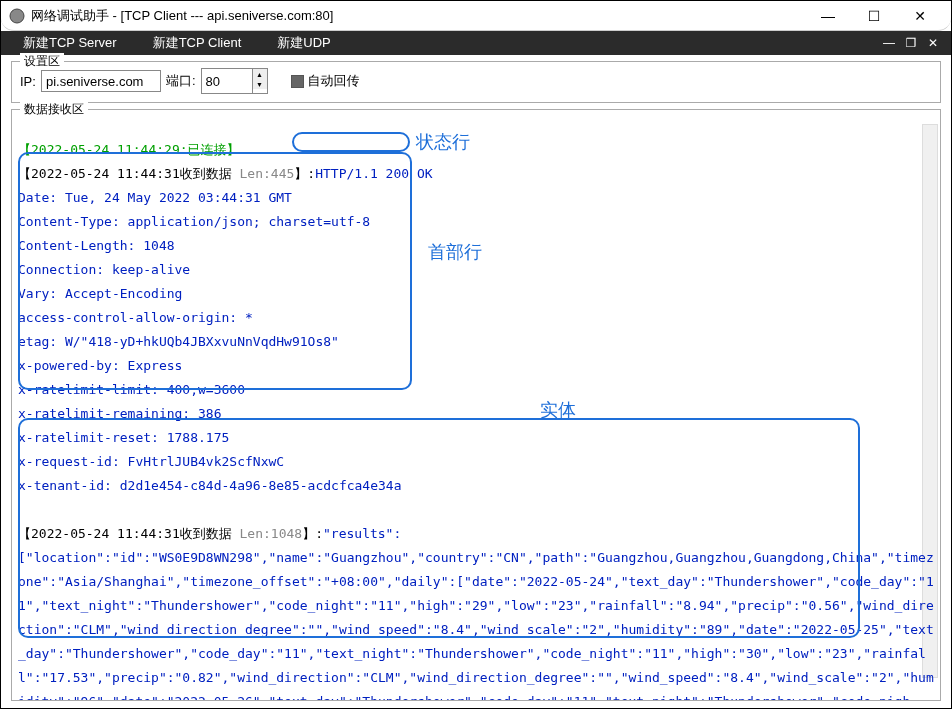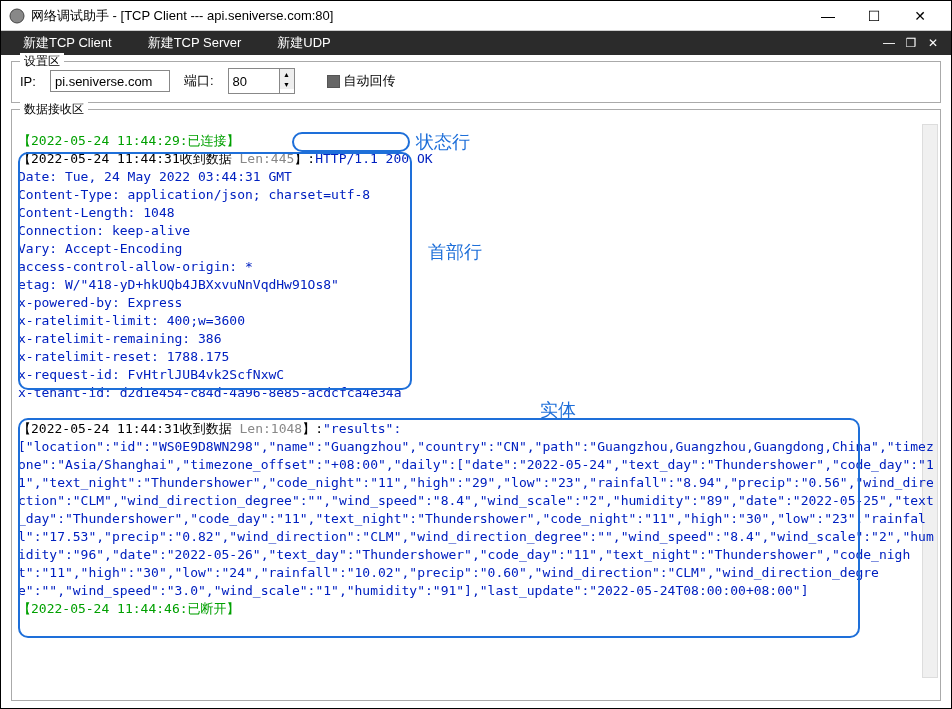--- a/index.html
+++ b/index.html
@@ -1,44 +1,44 @@
 <!DOCTYPE html>
 <html><head>
   <meta charset="utf-8">
   <style>
     * { box-sizing: border-box; margin: 0; padding: 0; }
     body { font-family: "Microsoft YaHei", sans-serif; font-size: 12px; background: #fff; width: 952px; height: 709px; overflow: hidden; border: 1px solid #000; }
-    .titlebar { height: 30px; background: #fff; display: flex; align-items: center; padding: 0 8px; border-bottom: 1px solid #ccc; }
+    .titlebar { height: 30px; background: #fff; display: flex; align-items: center; padding: 0 8px; border-bottom: 1px solid #ccc; border-radius: 13px; }
     .titlebar-icon { width: 16px; height: 16px; margin-right: 6px; display: inline-block; }
     .titlebar-text { flex: 1; font-size: 13px; }
     .winctrl { width: 46px; height: 30px; display: flex; align-items: center; justify-content: center; cursor: pointer; font-size: 14px; }
     .menubar { height: 24px; background: #2b2b2b; color: #fff; display: flex; align-items: center; padding: 0 4px; }
     .menuitem { padding: 3px 18px; cursor: pointer; font-size: 13px; }
     .mdictrl { margin-left: auto; display: flex; gap: 6px; padding-right: 6px; }
     .mdibtn { width: 16px; height: 16px; display:flex; align-items:center; justify-content:center; cursor:pointer; font-size:12px;}
     .config-section { padding: 6px 10px 4px 10px; }
     .fieldset { border: 1px solid #aaa; padding: 6px 8px 8px 8px; position: relative; }
     .fieldset-legend { position: absolute; top: -9px; left: 8px; background: #fff; padding: 0 4px; font-size: 12px; }
-    .row { display: flex; align-items: center; gap: 14px; }
+    .row { display: flex; align-items: center; gap: 5px; }
     .label { font-size: 13px; }
     .textinput { border: 1px solid #888; padding: 2px 4px; font-size: 13px; height: 22px; background:#fff;}
     .ip-input { width: 120px; }
     .port-wrap { display:flex; border:1px solid #888; height:26px; }
     .port-input { border:none; width:50px; padding:2px 4px; font-size:13px; outline:none;}
     .spinner { display:flex; flex-direction:column; border-left:1px solid #888; }
     .spin { width:14px;height:10px; display:flex;align-items:center;justify-content:center;font-size:7px;cursor:pointer; background:#eee;}
     .checkbox-wrap { display:flex; align-items:center; gap:4px; margin-left:18px;}
     .cbx { width:13px;height:13px;border:1px solid #555;background:#666;}
     .btn { background: linear-gradient(#fafafa,#e0e0e0); border: 1px solid #888; padding: 4px 24px; font-size: 13px; cursor: pointer; }
     .btn:disabled { color:#999; }
     .right-btns { margin-left:auto; display:flex; gap:8px; }
     .receive-section { padding: 2px 10px 0 10px; }
     .receive-fieldset { border:1px solid #aaa; position:relative; height: 592px; }
     .receive-legend { position:absolute; top:-9px; left:8px; background:#fff; padding:0 4px; font-size:12px;}
-    .console { font-family: "NSimSun", "SimSun", monospace; font-size: 13px; line-height: 18px; padding: 4px 6px 6px 6px; height: 100%; overflow:hidden; position:relative; white-space: pre-wrap; word-break: break-all;}
+    .console { font-family: "NSimSun", "SimSun", monospace; font-size: 13px; line-height: 24px; padding: 4px 6px 6px 6px; height: 100%; overflow:hidden; position:relative; white-space: pre-wrap; word-break: break-all;}
     .green { color: #00a000; }
     .blue { color: #0020c0; }
     .gray { color: #888; }
     .black { color:#000; }
     .annotation { position:absolute; color:#1e6fd9; font-size:18px; font-family:"Microsoft YaHei"; pointer-events:none; z-index:10;}
     .box1 { position:absolute; border:2px solid #1e6fd9; border-radius:10px; pointer-events:none; z-index:5;}
     .scrollbar-v { position:absolute; right:2px; top:14px; width:16px; height:554px; background:#f0f0f0; border:1px solid #ddd;}
   </style>
 </head>
 <body>
@@ -49,22 +49,22 @@
         <circle cx="8" cy="8" r="7" fill="#888" stroke="#444"></circle>
       </svg>
   </span>
   <span class="titlebar-text">网络调试助手 - [TCP Client --- api.seniverse.com:80]</span>
   <div class="winctrl">—</div>
   <div class="winctrl">☐</div>
   <div class="winctrl">✕</div>
 </div>
 
 <div class="menubar">
+  <div class="menuitem">新建TCP Server</div>
   <div class="menuitem">新建TCP Client</div>
-  <div class="menuitem">新建TCP Server</div>
   <div class="menuitem">新建UDP</div>
   <div class="mdictrl">
     <div class="mdibtn">—</div>
     <div class="mdibtn">❐</div>
     <div class="mdibtn">✕</div>
   </div>
 </div>
 
 <div class="config-section">
   <div class="fieldset">

